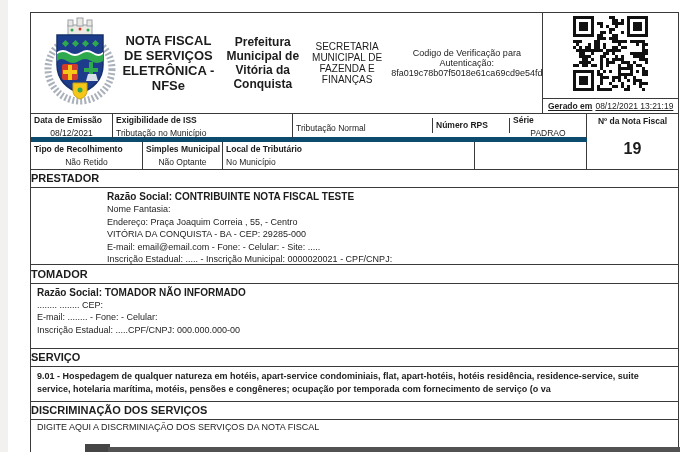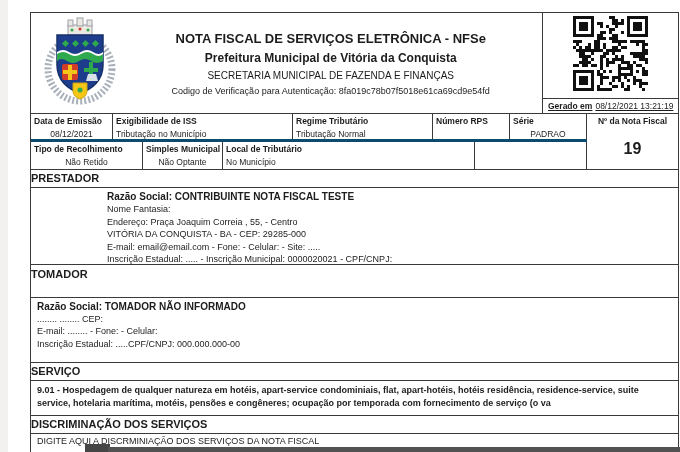--- a/index.html
+++ b/index.html
@@ -10,50 +10,50 @@
   *{box-sizing:border-box;}
   .left-strip{position:absolute;left:0;top:0;width:8px;height:452px;background:#f2f1ef;}
   .doc{
     position:absolute;left:30px;top:12px;width:649px;height:445px;
     border:1px solid #3a3a3a;background:#fff;overflow:hidden;
   }
   
   .header-row{display:flex;height:100px;}
   .title-cell{width:513px;position:relative;}
   .logo{position:absolute;left:12px;top:4px;width:74px;height:92px;}
-  .titles{margin-left:88px;height:100%;display:flex;flex-direction:column;
+  .titles{margin-left:88px;height:100%;display:flex;flex-direction:row;
           align-items:center;justify-content:center;gap:5px;text-align:center;}
   .t1{font-size:13px;font-weight:bold;}
   .t2{font-size:12px;font-weight:bold;}
   .t3{font-size:10px;}
   .t4{font-size:9px;}
   .qr-cell{width:136px;border-left:1px solid #3a3a3a;display:flex;flex-direction:column;text-decoration:underline;}
   .qr-box{flex:1;display:flex;align-items:center;justify-content:center;}
   .generated{border-top:1px solid #3a3a3a;font-size:8.5px;text-align:center;
              padding:2px 0;white-space:nowrap;}
   .generated b{margin-right:3px;}
   
   .info-table{display:flex;border-top:1px solid #3a3a3a;height:56px;}
   .info-left{width:556px;}
   .irow{display:flex;height:28px;}
-  .irow.first{border-bottom:3px solid #0c4a6e;}
+  .irow.first{border-bottom:5px solid #0c4a6e;align-items:center;}
   .icell{border-right:1px solid #3a3a3a;padding:2px 3px 0 3px;overflow:hidden;}
   .icell .lbl{font-size:8.5px;font-weight:bold;white-space:nowrap;}
   .icell .val{font-size:8.5px;margin-top:3px;white-space:nowrap;}
   .icell.center .val{text-align:center;}
   .w1{width:82px;}  .w2{width:180px;} .w3{width:140px;} .w4{width:77px;} .w5{width:77px;}
   .v1{width:112px;} .v2{width:80px;}  .v3{width:252px;} .v4{width:112px;}
   .nf-cell{width:93px;text-align:center;padding-top:2px;}
   .nf-label{font-size:8.5px;font-weight:bold;}
   .nf-value{font-size:16px;font-weight:bold;margin-top:14px;}
   
   .section-bar{border-top:1px solid #3a3a3a;border-bottom:1px solid #3a3a3a;
                text-align:left;font-weight:bold;font-size:11px;}
   .bar19{height:19px;line-height:17px;}
-  .bar20{height:34px;line-height:18px;}
+  .bar20{height:20px;line-height:18px;}
   .prestador-content{height:76px;padding:3px 8px 0 76px;font-size:9px;line-height:12.4px;}
   .tomador-content{height:64px;padding:3px 6px 0 6px;font-size:9px;line-height:12.2px;}
   .line-bold{font-weight:bold;font-size:10px;}
   .servico-content{height:34px;padding:3px 6px 0 6px;font-size:9px;font-weight:bold;line-height:13px;}
   .discriminacao-content{height:38px;padding:2px 6px 0 6px;font-size:9px;}
   
   .cut-blob{position:absolute;left:85px;top:444px;width:25px;height:8px;background:#454545;}
   .cut-bar{position:absolute;left:108px;top:447px;width:572px;height:5px;background:#525252;}
 </style>
 </head>
@@ -330,21 +330,20 @@
       <div class="irow first">
         <div class="icell w1 center">
           <div class="lbl">Data de Emissão</div>
           <div class="val">08/12/2021</div>
         </div>
         <div class="icell w2">
           <div class="lbl">Exigibilidade de ISS</div>
           <div class="val">Tributação no Município</div>
         </div>
         <div class="icell w3">
-          <div class="lbl">Regime Tributário</div>
           <div class="val">Tributação Normal</div>
         </div>
         <div class="icell w4">
           <div class="lbl">Número RPS</div>
           <div class="val"></div>
         </div>
         <div class="icell w5 center">
           <div class="lbl">Série</div>
           <div class="val">PADRAO</div>
         </div>

